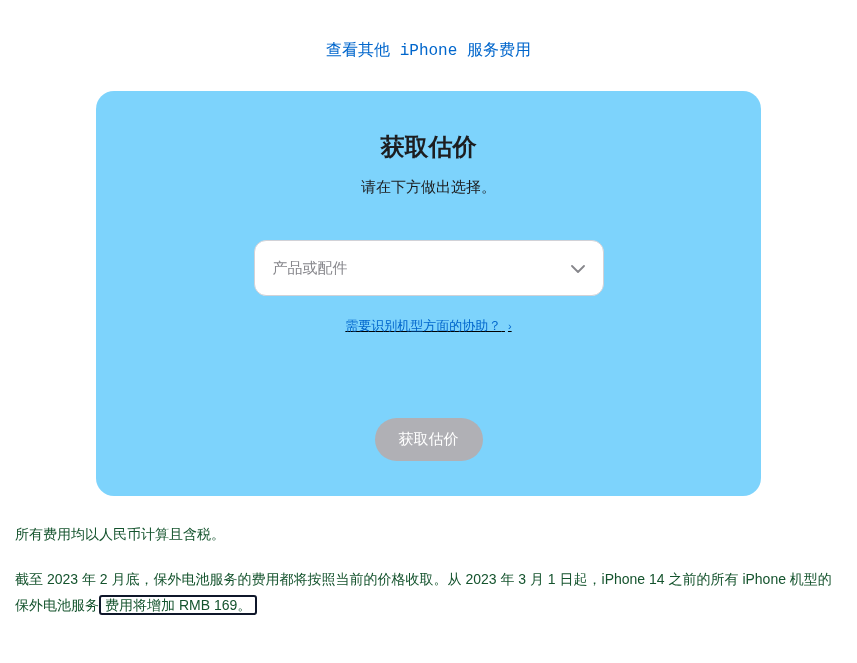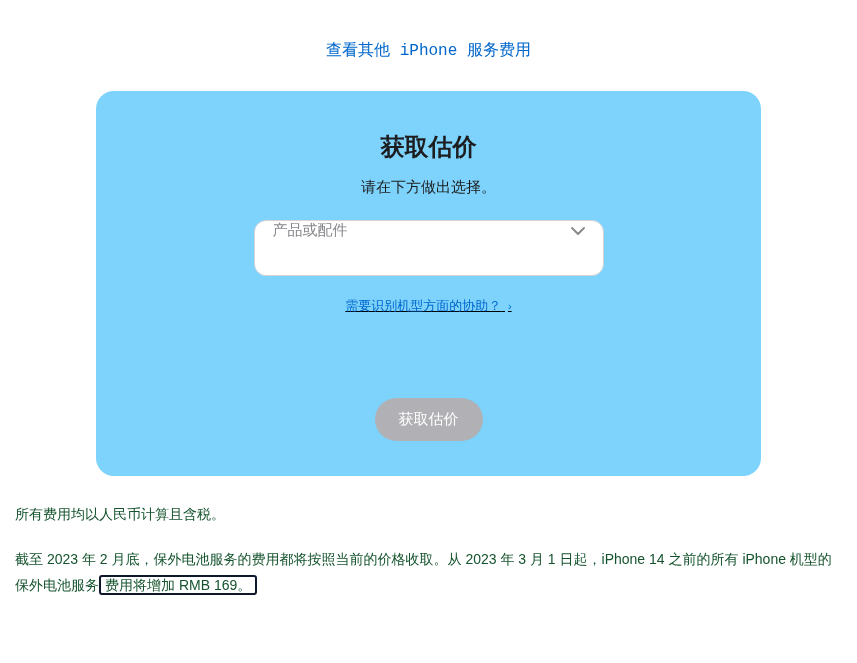--- a/index.html
+++ b/index.html
@@ -40,32 +40,32 @@
     }
     .card-title {
       font-size: 24px;
       font-weight: 600;
       color: #1d1d1f;
       margin-bottom: 15px;
     }
     .card-subtitle {
       font-size: 15px;
       color: #1d1d1f;
-      margin-bottom: 23px;
+      margin-bottom: 43px;
     }
     .select-box {
       position: relative;
       width: 350px;
       margin: 0 auto 20px;
       background: #ffffff;
       border: 1px solid #d2d2d7;
       border-radius: 12px;
       height: 56px;
       display: flex;
-      align-items: flex-start;
+      align-items: center;
       padding: 0 18px;
       cursor: pointer;
     }
     .select-placeholder {
       color: #86868b;
       font-size: 15px;
       text-align: left;
       flex: 1;
     }
     .chevron {

